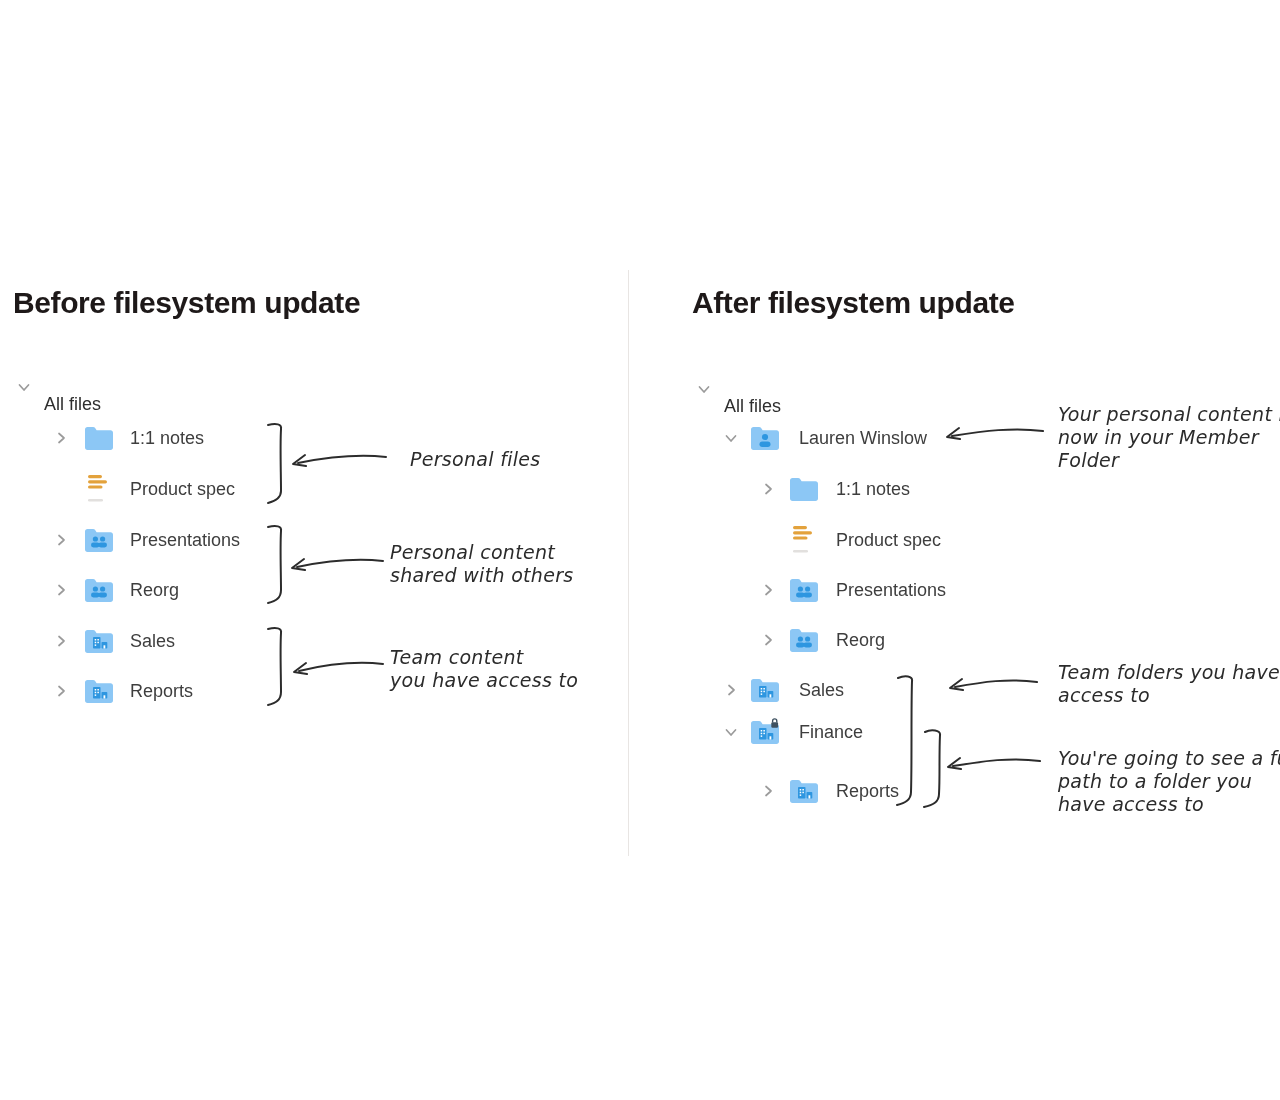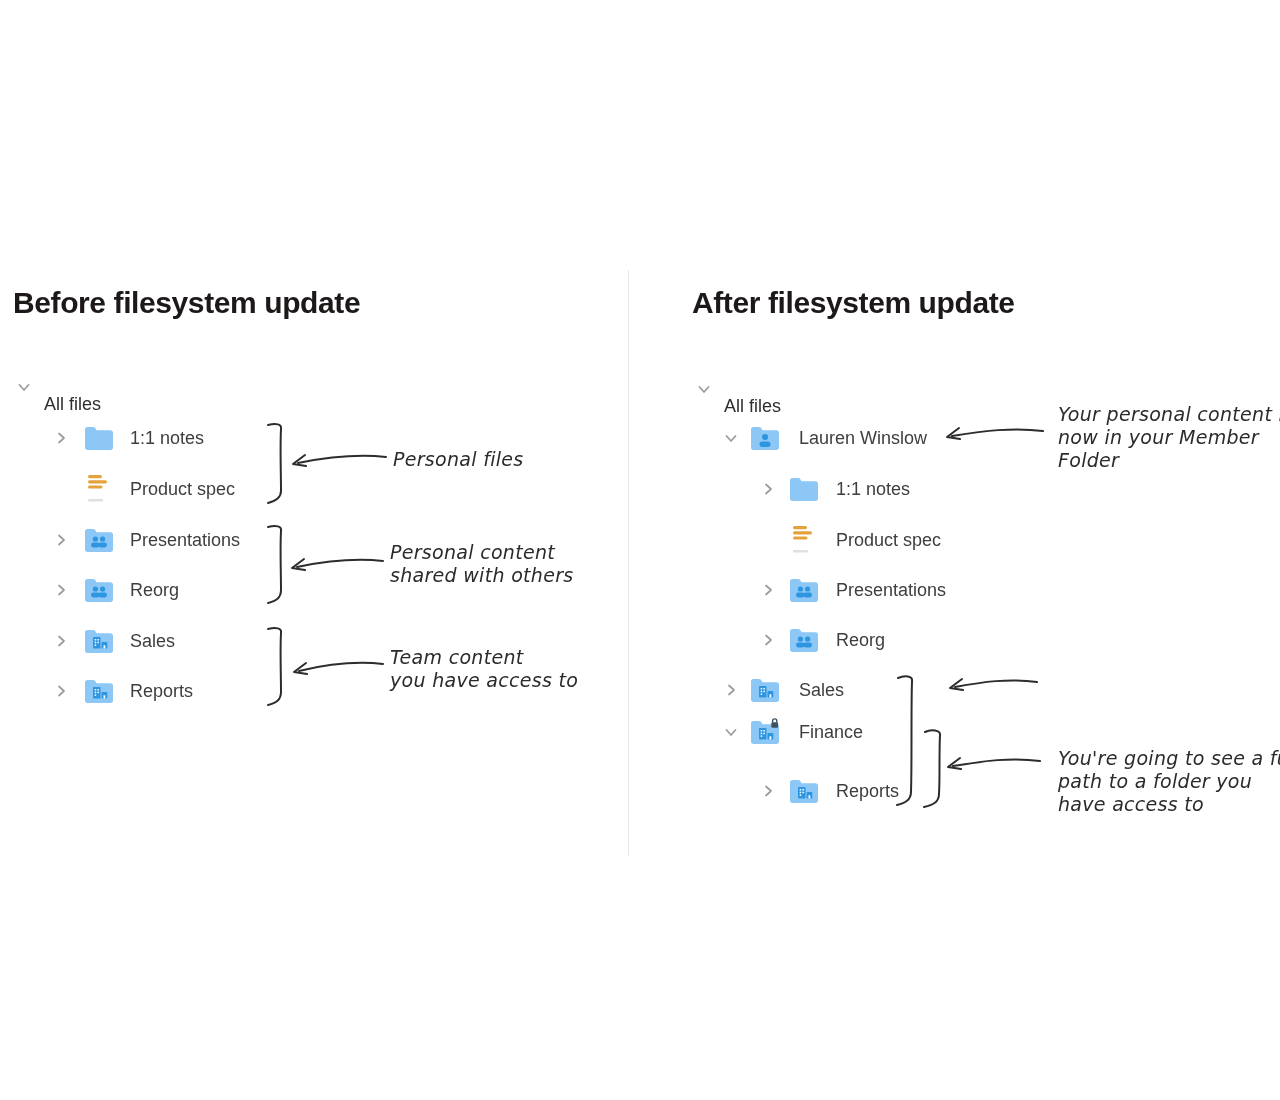--- a/index.html
+++ b/index.html
@@ -289,35 +289,39 @@
         </svg>
       </span>
     <span class="ficon">
         <svg>
           <use href="#sym-folder-team"></use>
         </svg>
       </span>
     <span class="lbl">Reports</span>
   </div>
 
-  <div class="hand" style="left:393px;top:448px">
+  <div class="hand" style="left:410px;top:448px">
     <div>Personal files</div>
   </div>
   <div class="hand" style="left:390px;top:646px">
     <div>Team content</div>
     <div>you have access to</div>
   </div>
   <div class="hand" style="left:390px;top:541px">
     <div>Personal content</div>
     <div>shared with others</div>
   </div>
   <div class="hand" style="left:1058px;top:403px">
     <div>Your personal content is</div>
     <div>now in your Member</div>
     <div>Folder</div>
+  </div>
+  <div class="hand" style="left:1058px;top:661px">
+    <div>Team folders you have</div>
+    <div>access to</div>
   </div>
   <div class="hand" style="left:1058px;top:747px">
     <div>You're going to see a full</div>
     <div>path to a folder you</div>
     <div>have access to</div>
   </div>
 
   <svg id="overlay">
 
     <path d="M268 425 C276 423 282 424 281 429 C280 447 281 473 281 491 C281 498 276 501 268 503"></path>

